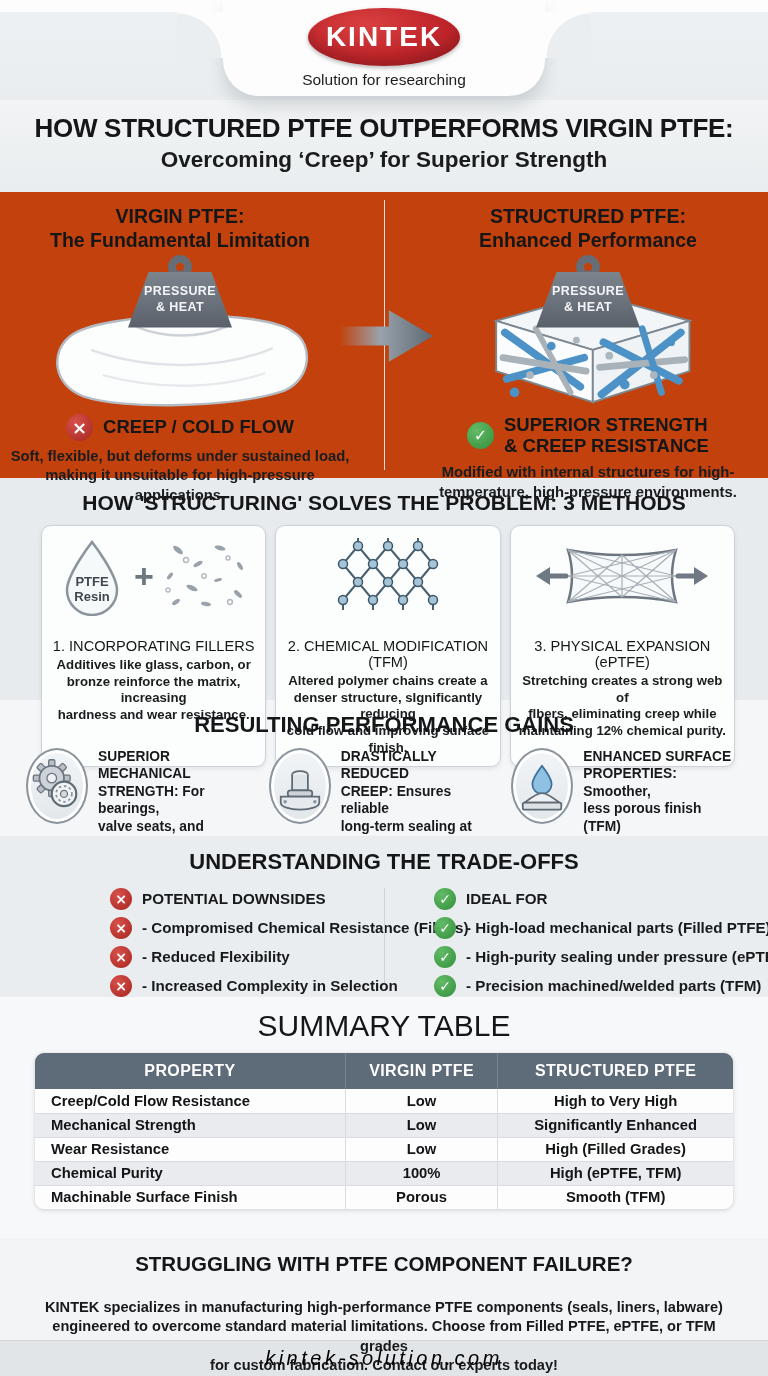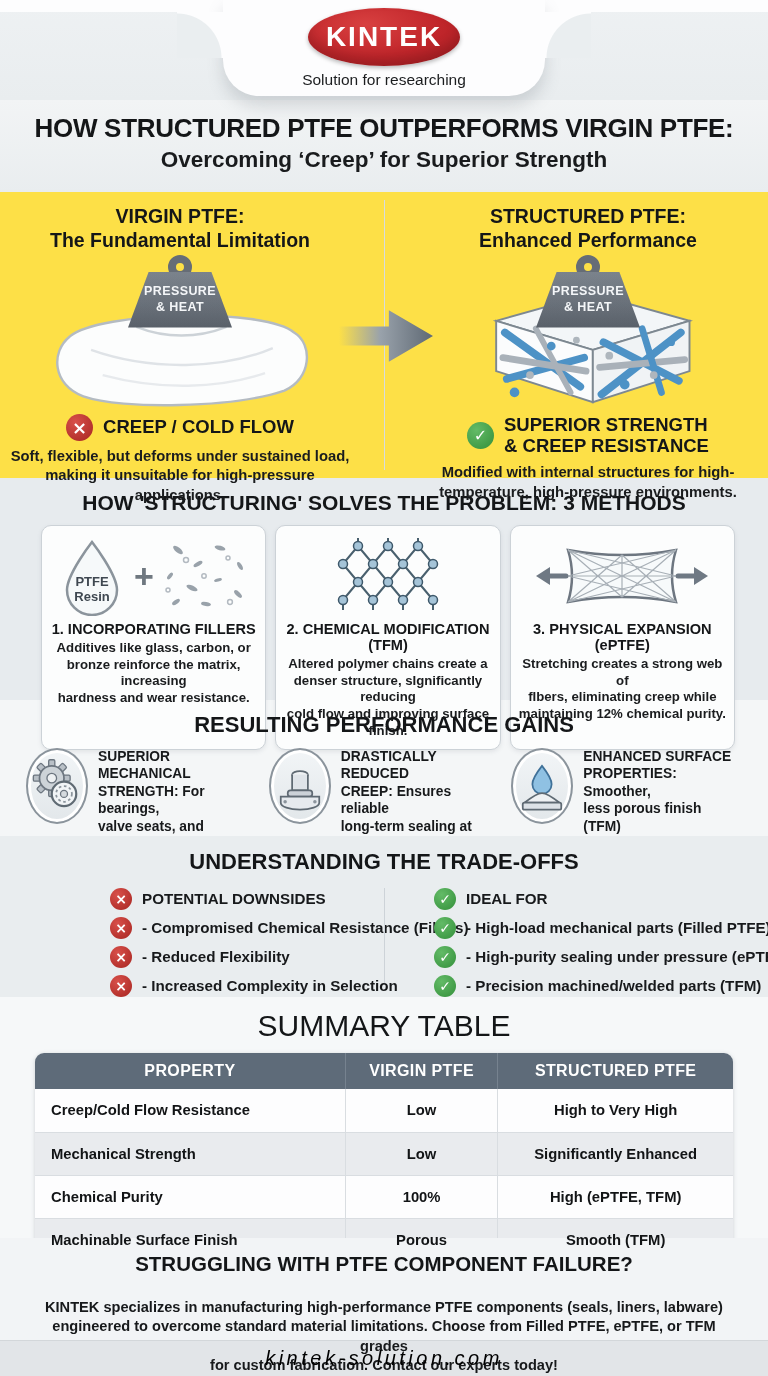--- a/index.html
+++ b/index.html
@@ -22,21 +22,21 @@
                color:#fff; font-size:28px; font-weight:bold; letter-spacing:2px;
                box-shadow:0 2px 4px rgba(0,0,0,.28), inset 0 -8px 12px rgba(0,0,0,.15); }
   .tagline { font-size:15.5px; color:#1b1d1f; }
 
   
   .title-sec { height:92px; background:linear-gradient(#f2f4f5,#e9edef); text-align:center; padding-top:13px; }
   .title-sec h1 { font-size:26px; font-weight:800; letter-spacing:-.3px; color:#141618; }
   .title-sec h2 { font-size:22.5px; font-weight:600; margin-top:3px; color:#191b1d; }
 
   
-  .compare { position:relative; height:286px; background:#fde047; display:flex;gap:48px; }
+  .compare { position:relative; height:286px; background:#c2410c; display:flex;gap:48px; }
   .divider-v { position:absolute; left:384px; top:8px; bottom:8px; width:1px; background:#d7dce0; }
   .t-arrow { position:absolute; left:337px; top:116px; width:96px; height:56px; z-index:3;
              background:linear-gradient(90deg, rgba(160,168,176,0) 2%, #99a2ab 45%, #646e79 95%);
              clip-path:polygon(0 33%, 54% 33%, 54% 4%, 100% 50%, 54% 96%, 54% 67%, 0 67%); }
   .col { width:384px; padding-top:13px; text-align:center; }
   .col h3 span { display:block; font-size:19.5px; font-weight:bold; line-height:1.22; color:#141618; }
   .illus { position:relative; height:155px; margin-top:2px;padding-left:40px; }
   .block-svg { position:absolute; bottom:2px; left:50%; transform:translateX(-50%); }
   .weight { position:absolute; top:0; left:50%; transform:translateX(-50%); z-index:2; width:110px; }
   .w-ring { width:24px; height:24px; border:8px solid #666d76; border-radius:50%; margin:0 auto -7px; position:relative; z-index:1; }
@@ -54,21 +54,21 @@
   .badge.green { background:radial-gradient(circle at 35% 30%, #63bb67, #3f9a45 75%); font-size:16px; }
   .col p { margin-top:6px; font-size:14.8px; font-weight:600; line-height:1.32; white-space:pre-line; color:#1a1c1e; }
 
   
   .methods { height:222px; background:#e7ebee; padding:13px 33px 0; }
   .methods h2 { text-align:center; font-size:21px; font-weight:800; color:#141618; }
   .cards { display:flex; gap:9px; margin-top:10px;padding-left:8px; }
   .card { flex:1; background:#fcfdfd; border:1px solid #ccd2d7; border-radius:10px; padding:8px 8px 10px;
           box-shadow:0 2px 4px rgba(120,130,140,.15); text-align:center; }
   .card .icon-box { height:84px; display:flex; align-items:center; justify-content:center; }
-  .card h4 { font-size:14.6px; font-weight:bold; margin-top:3px; color:#141618; }
+  .card h4 { font-size:14.6px; font-weight:normal; margin-top:20px; color:#141618; }
   .card p { font-size:13.2px; font-weight:600; line-height:1.26; margin-top:3px; white-space:pre-line; color:#1a1c1e; }
 
   
   .gains { height:136px; background:#f4f6f7; padding:12px 26px 0; }
   .gains h2 { text-align:center; font-size:22px; font-weight:800; color:#141618; }
   .gain-row { display:flex; gap:12px; margin-top:10px; }
   .gain { flex:1; display:flex; gap:10px; align-items:flex-start; }
   .oval { width:62px; min-width:62px; height:76px; border:2px solid #8b949c; border-radius:50%;
           background:linear-gradient(#f2f5f7,#e2e7ea); display:flex; align-items:center; justify-content:center;
           box-shadow:inset 0 0 0 3px #fff; }
@@ -88,21 +88,21 @@
   .trow.head span.lbl { font-weight:800; }
 
   
   .summary { height:241px; background:#f6f8f9; padding:12px 35px 0; }
   .summary h2 { text-align:center; font-size:30px; font-weight:400; color:#141618; }
   .sum-table { width:100%; border-collapse:collapse; margin-top:10px; border-radius:9px; overflow:hidden;
                box-shadow:0 1px 4px rgba(110,120,130,.3); }
   .sum-table th { background:#5e6b79; color:#fff; font-size:16px; font-weight:bold; letter-spacing:.4px;
                   height:36px; text-align:center; border-right:1px solid #76828f; }
   .sum-table th:last-child { border-right:none; }
-  .sum-table td { height:43px; font-size:14.8px; font-weight:600; text-align:center; color:#121416;
+  .sum-table td { height:24px; font-size:14.8px; font-weight:600; text-align:center; color:#121416;
                   border-right:1px solid #d9dde1; border-bottom:1px solid #d9dde1; background:#fdfdfe; }
   .sum-table td:first-child { text-align:left; padding-left:16px; }
   .sum-table td:last-child { border-right:none; }
   .sum-table tr:nth-child(even) td { background:#e9ebee; }
   .sum-table tr:last-child td { border-bottom:none; }
 
   
   .cta { height:102px; background:#f2f4f6; text-align:center; padding:14px 30px 0; }
   .cta h2 { font-size:20.5px; font-weight:800; color:#141618; }
   .cta p { margin-top:22px; font-size:14.6px; font-weight:bold; line-height:1.32; white-space:pre-line; color:#17191b; }
@@ -439,20 +439,25 @@
           <td>Creep/Cold Flow Resistance</td>
           <td>Low</td>
           <td>High to Very High</td>
         </tr>
         <tr>
           <td>Mechanical Strength</td>
           <td>Low</td>
           <td>Significantly Enhanced</td>
         </tr>
         <tr>
+          <td>Wear Resistance</td>
+          <td>Low</td>
+          <td>High (Filled Grades)</td>
+        </tr>
+        <tr>
           <td>Chemical Purity</td>
           <td>100%</td>
           <td>High (ePTFE, TFM)</td>
         </tr>
         <tr>
           <td>Machinable Surface Finish</td>
           <td>Porous</td>
           <td>Smooth (TFM)</td>
         </tr>
       </tbody>

